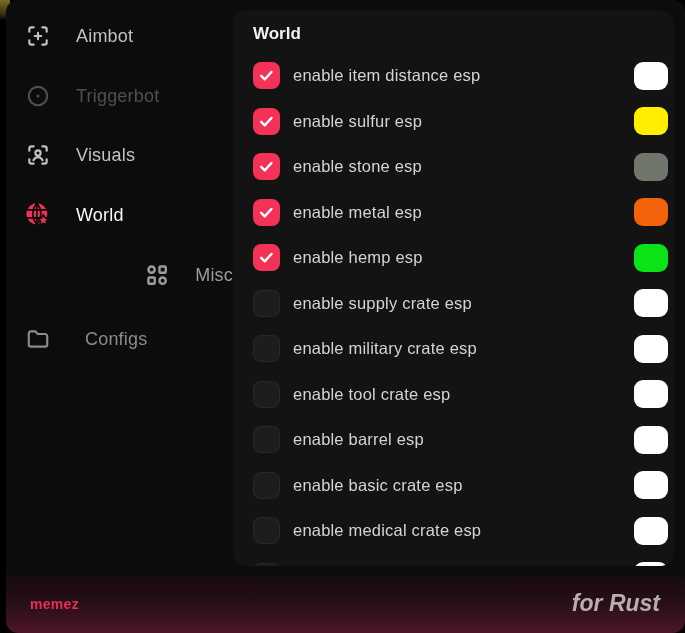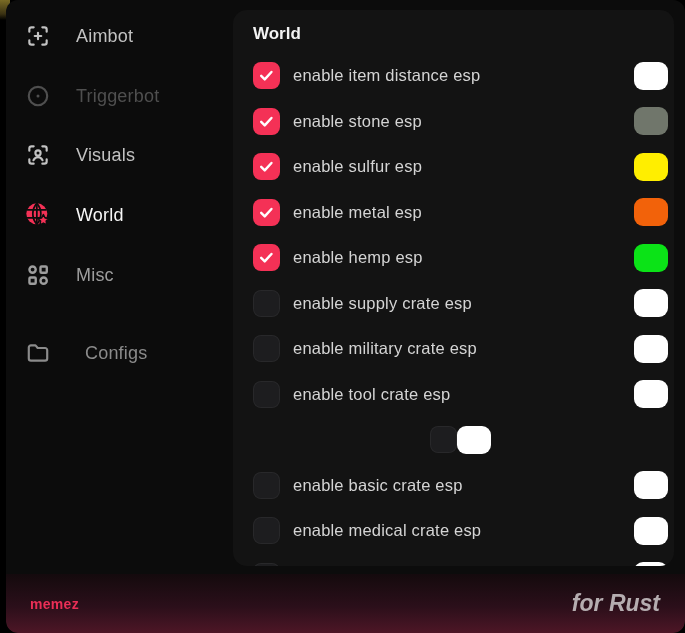--- a/index.html
+++ b/index.html
@@ -135,33 +135,33 @@
             <path d="M2.6 7.6h16.8"></path>
               <path d="M2.6 14.4h16.8"></path>
             <path d="M11 2v18"></path>
           </g>
           <path d="M16.6 11.6l1.5 3 3.3.3-2.4 2.3.6 3.3-3-1.6-3 1.6.6-3.3-2.4-2.3 3.3-.3z" fill="#f43156" stroke="#0c0c0c" stroke-width="1.3" stroke-linejoin="round"></path>
         </svg>
       </span>
       <span class="lbl c-active">World</span>
     </div>
 
-    <div class="side-item" style="top:253px;">
+    <div class="side-item" style="top:253px;justify-content:flex-end;">
       <span class="icon">
         <svg width="26" height="26" viewBox="0 0 24 24" fill="none" stroke="#9d9d9d" stroke-width="2.2">
           <circle cx="7" cy="7" r="2.9"></circle>
           <rect x="14.3" y="4.1" width="5.8" height="5.8" rx="1"></rect>
           <rect x="4.1" y="14.3" width="5.8" height="5.8" rx="1"></rect>
           <circle cx="17.2" cy="17.2" r="2.9"></circle>
         </svg>
       </span>
       <span class="lbl c-mid">Misc</span>
     </div>
 
-    <div class="side-item" style="top:331px;gap:33px;">
+    <div class="side-item" style="top:317px;gap:33px;">
       <span class="icon">
         <svg width="26" height="26" viewBox="0 0 24 24" fill="none" stroke="#8b8b8b" stroke-width="2" stroke-linecap="round" stroke-linejoin="round">
           <path d="M3.5 7a2 2 0 0 1 2-2h4.2l2 2.4h6.8a2 2 0 0 1 2 2V17a2 2 0 0 1-2 2h-13a2 2 0 0 1-2-2z"></path>
         </svg>
       </span>
       <span class="lbl c-mid2">Configs</span>
     </div>
   </nav>
 
   <section class="card">
@@ -176,40 +176,40 @@
     <span class="esp-label">enable item distance esp</span>
     <span class="swatch" style="background: rgb(255, 255, 255);"></span>
   </div>
 
   <div class="esp-row">
     <span class="checkbox checked">
       <svg width="17" height="17" viewBox="0 0 24 24" fill="none" stroke="#ffffff" stroke-width="3.4" stroke-linecap="round" stroke-linejoin="round">
         <polyline points="4.5 12.5 9.5 17.5 19 7"></polyline>
       </svg>
     </span>
+    <span class="esp-label">enable sulfur esp</span>
+    <span class="swatch" style="background: rgb(255, 238, 0);"></span>
+  </div>
+
+  <div class="esp-row">
+    <span class="checkbox checked">
+      <svg width="17" height="17" viewBox="0 0 24 24" fill="none" stroke="#ffffff" stroke-width="3.4" stroke-linecap="round" stroke-linejoin="round">
+        <polyline points="4.5 12.5 9.5 17.5 19 7"></polyline>
+      </svg>
+    </span>
     <span class="esp-label">enable stone esp</span>
     <span class="swatch" style="background: rgb(112, 118, 107);"></span>
   </div>
 
   <div class="esp-row">
     <span class="checkbox checked">
       <svg width="17" height="17" viewBox="0 0 24 24" fill="none" stroke="#ffffff" stroke-width="3.4" stroke-linecap="round" stroke-linejoin="round">
         <polyline points="4.5 12.5 9.5 17.5 19 7"></polyline>
       </svg>
     </span>
-    <span class="esp-label">enable sulfur esp</span>
-    <span class="swatch" style="background: rgb(255, 238, 0);"></span>
-  </div>
-
-  <div class="esp-row">
-    <span class="checkbox checked">
-      <svg width="17" height="17" viewBox="0 0 24 24" fill="none" stroke="#ffffff" stroke-width="3.4" stroke-linecap="round" stroke-linejoin="round">
-        <polyline points="4.5 12.5 9.5 17.5 19 7"></polyline>
-      </svg>
-    </span>
     <span class="esp-label">enable metal esp</span>
     <span class="swatch" style="background: rgb(242, 98, 10);"></span>
   </div>
 
   <div class="esp-row">
     <span class="checkbox checked">
       <svg width="17" height="17" viewBox="0 0 24 24" fill="none" stroke="#ffffff" stroke-width="3.4" stroke-linecap="round" stroke-linejoin="round">
         <polyline points="4.5 12.5 9.5 17.5 19 7"></polyline>
       </svg>
     </span>
@@ -238,20 +238,21 @@
       
     </span>
     <span class="esp-label">enable tool crate esp</span>
     <span class="swatch" style="background: rgb(255, 255, 255);"></span>
   </div>
 
   <div class="esp-row">
     <span class="checkbox">
       
     </span>
+    <span class="esp-label">enable barrel esp</span>
     <span class="swatch" style="background: rgb(255, 255, 255);"></span>
   </div>
 
   <div class="esp-row">
     <span class="checkbox">
       
     </span>
     <span class="esp-label">enable basic crate esp</span>
     <span class="swatch" style="background: rgb(255, 255, 255);"></span>
   </div>

